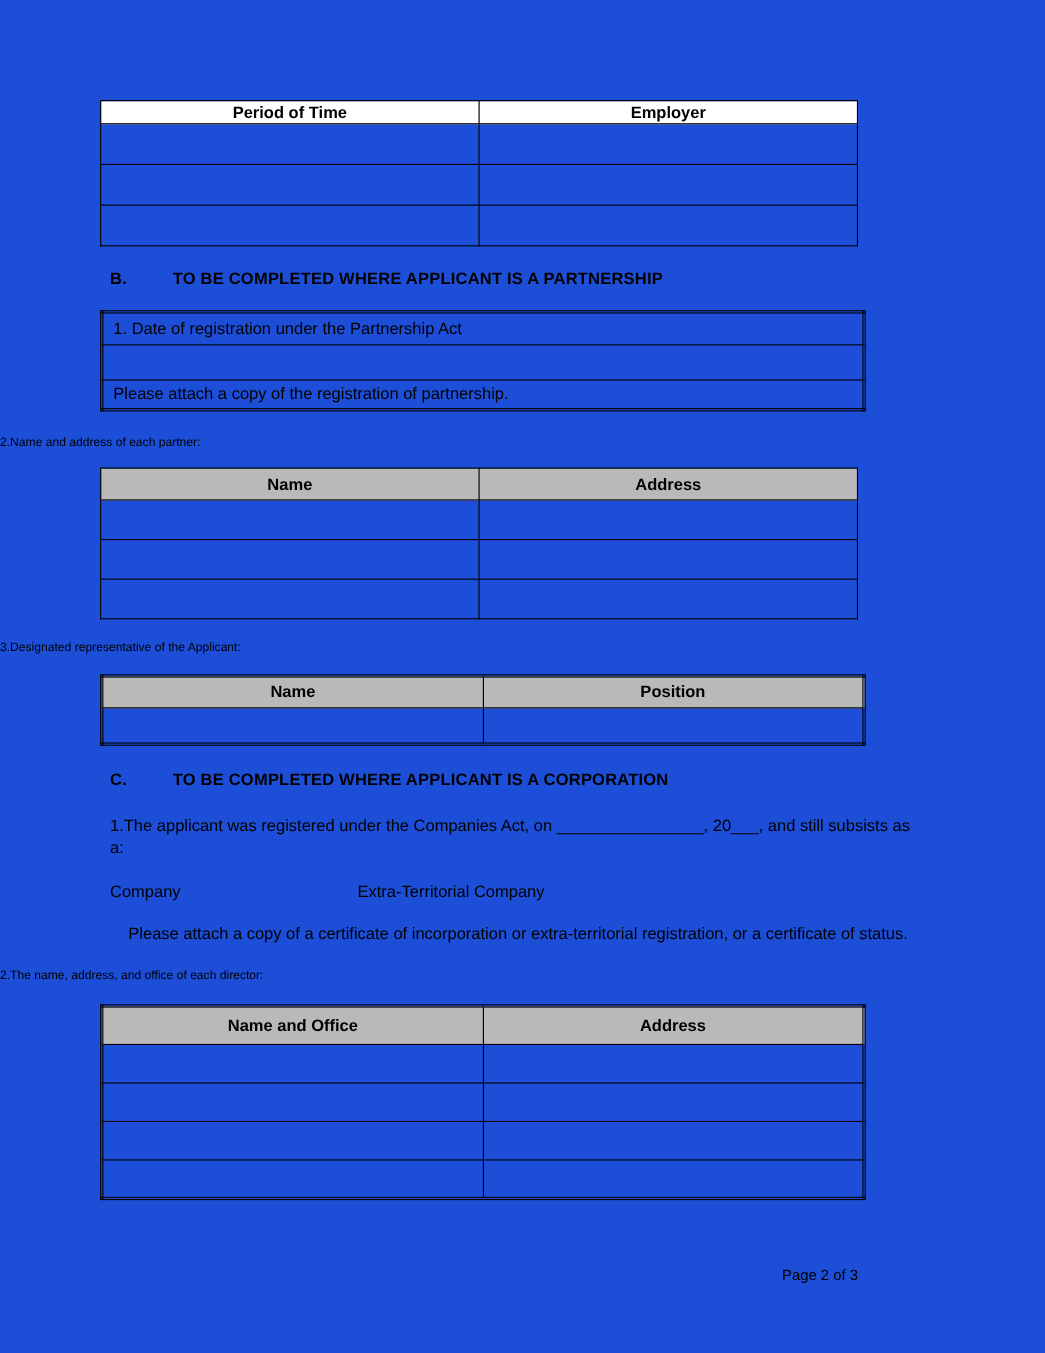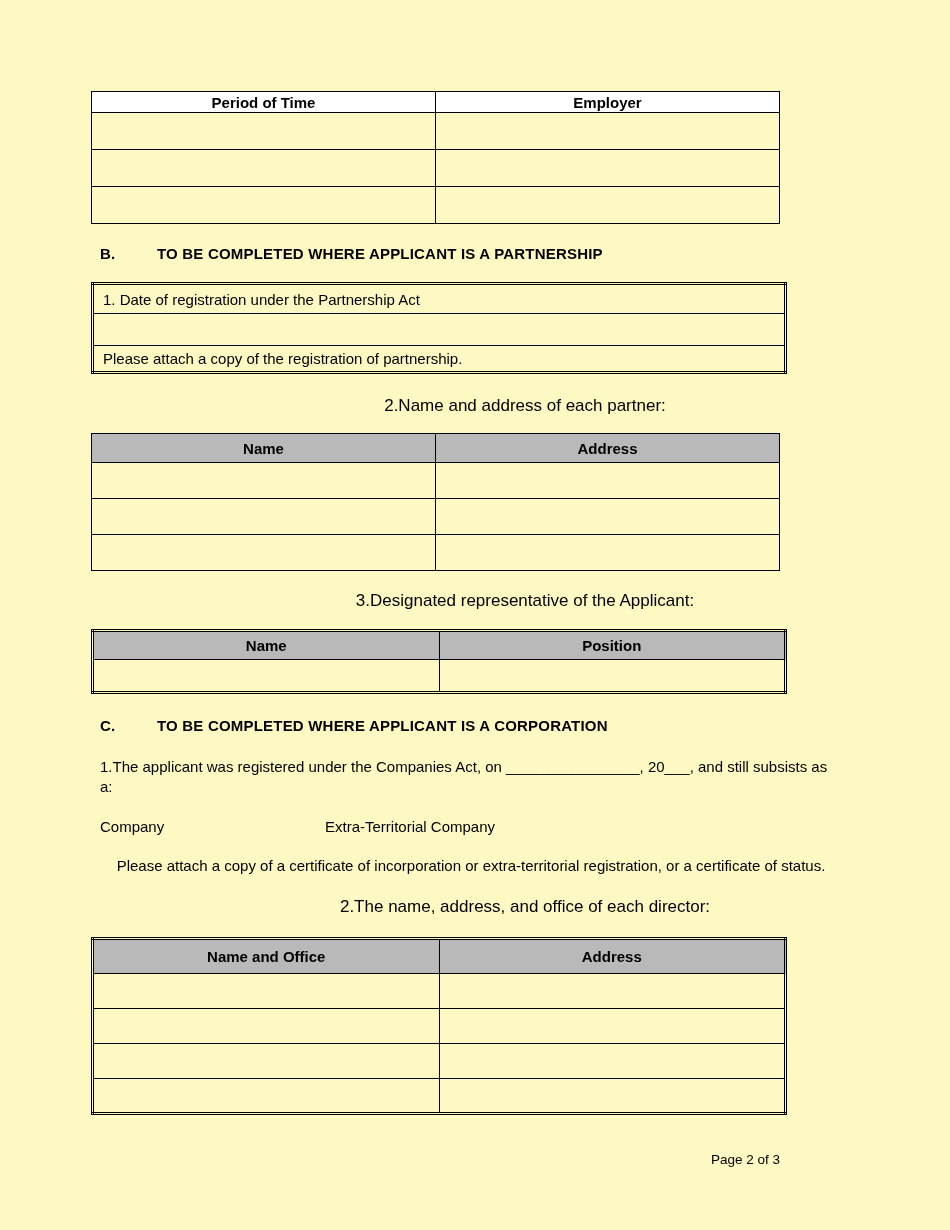--- a/index.html
+++ b/index.html
@@ -5,21 +5,21 @@
   * { margin: 0; padding: 0; box-sizing: border-box; }
   html, body { background: #ffffff; }
   body {
     font-family: "Liberation Sans", sans-serif;
     color: #000;
   }
   .page {
     position: relative;
     width: 950px;
     height: 1230px;
-    background: #fef9c3;
+    background: #1d4ed8;
     overflow: hidden;
   }
 
   
   table { border-collapse: collapse; table-layout: fixed; }
   .tbl th, .tbl td { border: 1px solid #000; font-size: 15px; }
   .tbl td { height: 36px; vertical-align: middle; }
   .tbl th { font-weight: bold; text-align: center; vertical-align: middle; }
 
   .t-plain { width: 689px; margin-left: 91px; margin-top: 91px; }
@@ -57,24 +57,22 @@
     margin-left: 100px;
     font-size: 15px;
     font-weight: bold;
     letter-spacing: 0.2px;
   }
   .section-heading .sec-label { width: 57px; flex: 0 0 57px; }
   .heading-b { margin-top: 21px; }
   .heading-c { margin-top: 23px; }
 
   .small-label {
-    margin-left: 100px;
-    font-size: 17px;
+    font-size: 11px;
     color: #000;
-    text-align: center;
   }
   .label-partners { margin-top: 22px; }
   .label-representative { margin-top: 20px; }
   .label-directors { margin-top: 21px; }
 
   .para {
     margin-left: 100px;
     width: 742px;
     font-size: 15px;
     line-height: 20px;

